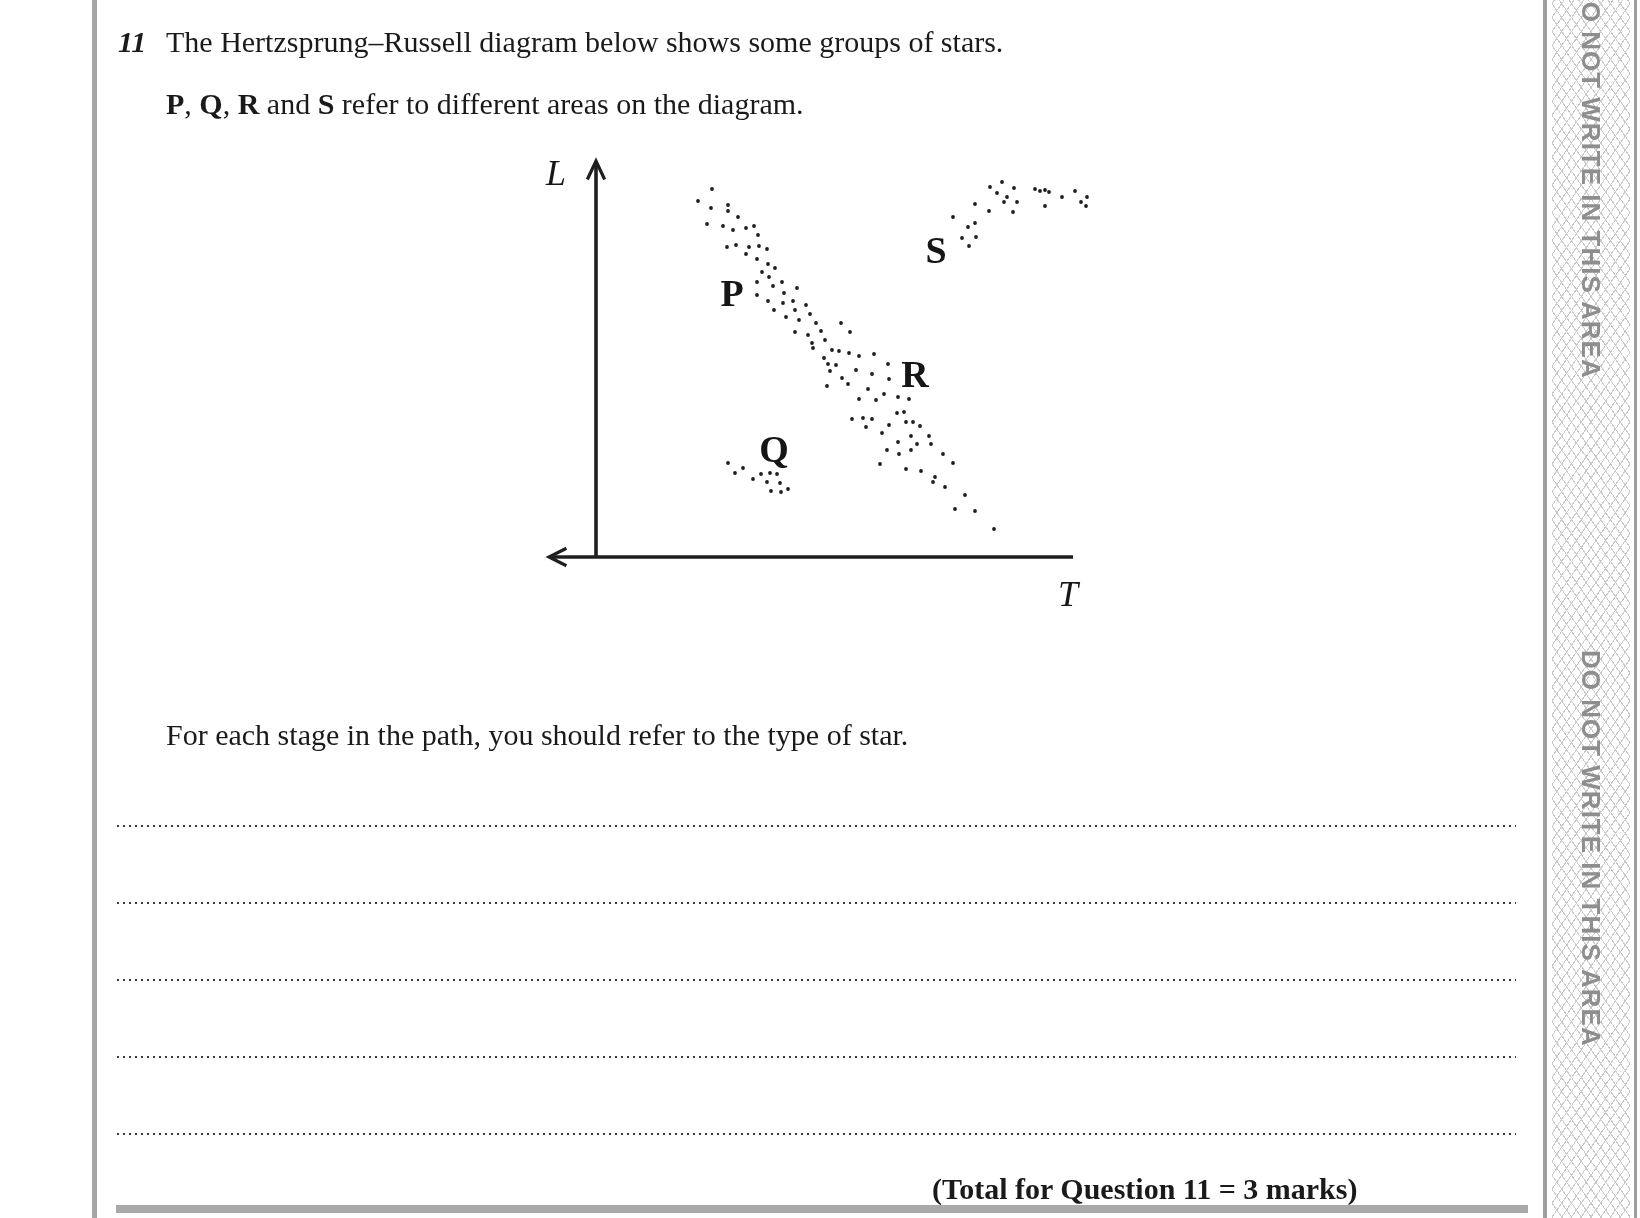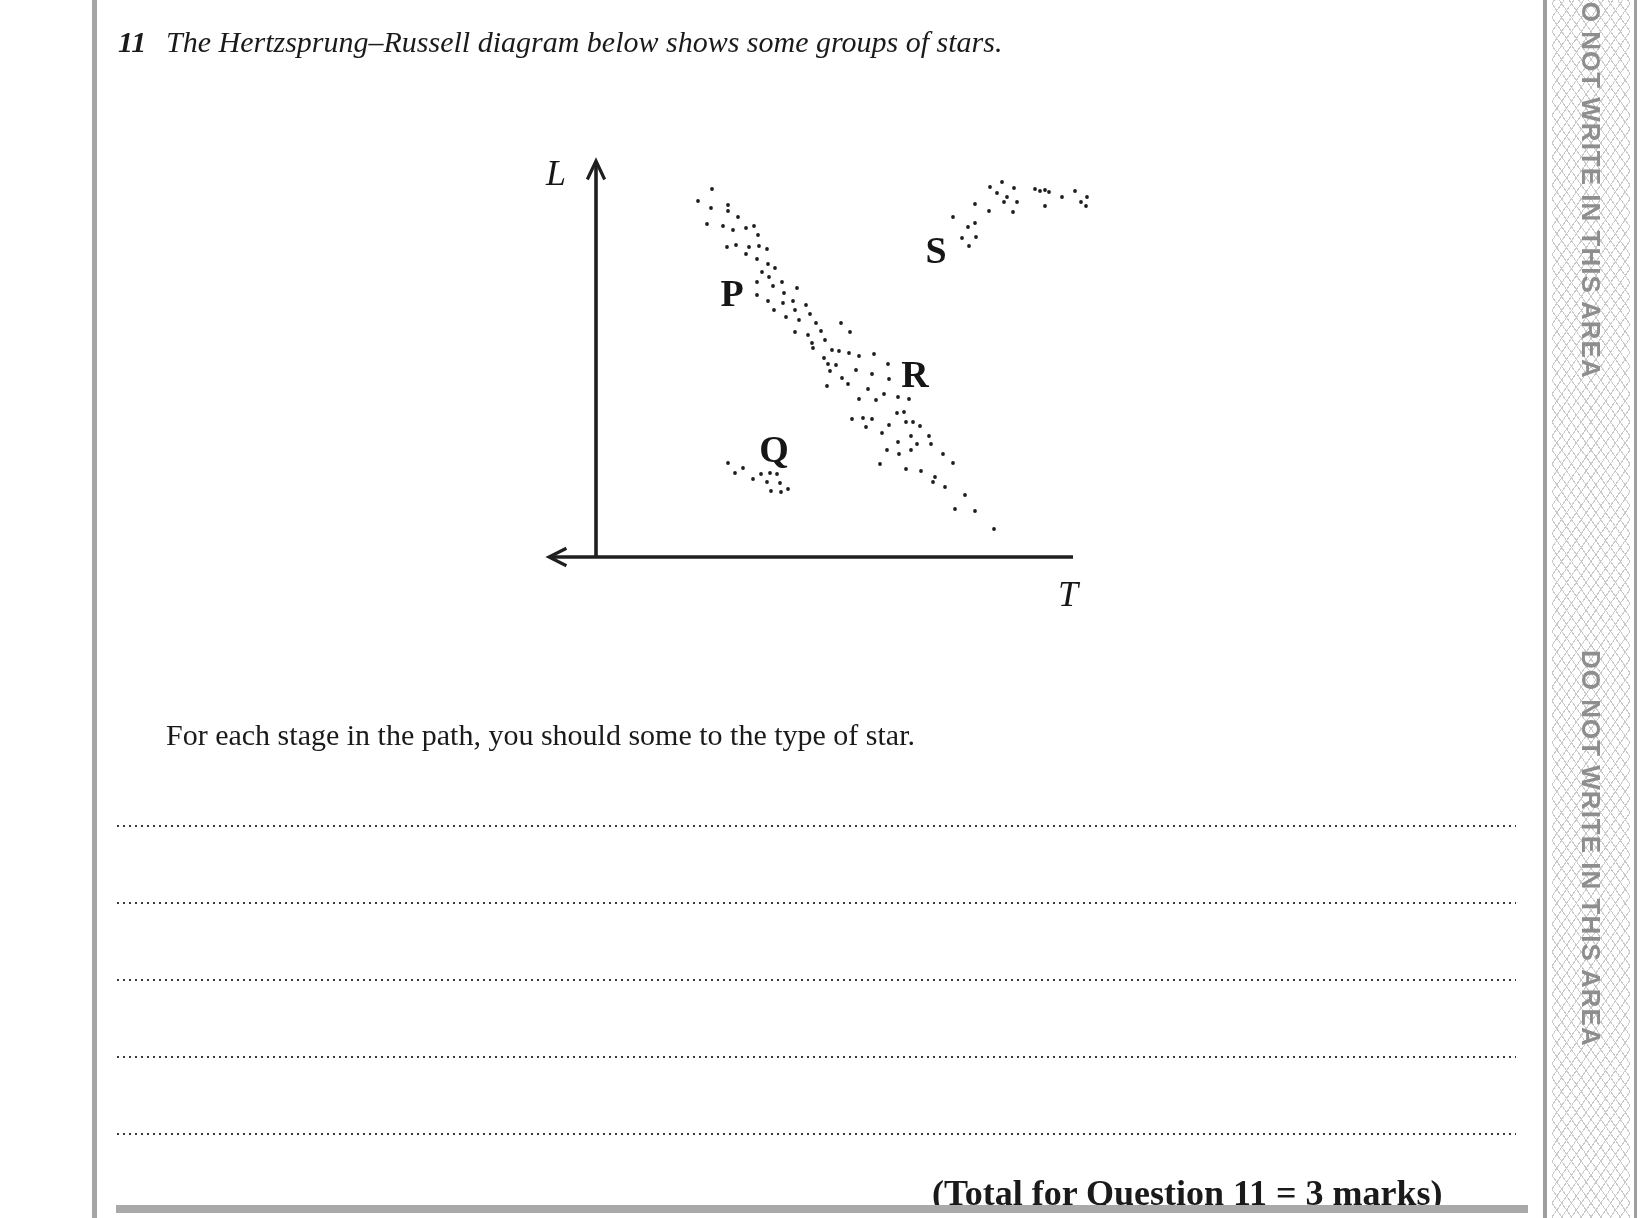--- a/index.html
+++ b/index.html
@@ -1,29 +1,29 @@
 <!DOCTYPE html>
 <html><head>
 <meta charset="utf-8">
 <style>
   html,body{margin:0;padding:0;background:#fff;}
   .page{position:relative;width:1640px;height:1218px;background:#ffffff;overflow:hidden;
         font-family:"Liberation Serif",serif;color:#1a1a1a;}
   .left-rule{position:absolute;left:92px;top:0;width:5px;height:1218px;background:#a6a6a6;}
   .txt{position:absolute;font-size:30px;line-height:1.2;white-space:nowrap;}
   .qnum{left:118px;top:24px;font-weight:bold;font-style:italic;}
-  .introl1{left:166px;top:24px;font-style:italic;}
+  .introl1{left:166px;top:24px;}
   .introl2{left:166px;top:86px;}
   .prompt1{left:166px;top:654px;}
   .prompt2{left:166px;top:717px;}
   .b{font-weight:bold;}
   .answer-line{position:absolute;left:117px;width:1399px;height:2px;
      background-image:repeating-linear-gradient(90deg,#3b3b3b 0 2px,transparent 2px 6px);}
   .total-line{position:absolute;left:932px;top:1172px;width:485px;text-align:left;
-     font-weight:bold;font-size:36px;white-space:nowrap;}
+     font-weight:bold;font-size:30px;white-space:nowrap;}
   .bottom-rule{position:absolute;left:116px;top:1205px;width:1412px;height:8px;background:#a9a9a9;}
   .side-rule-inner{position:absolute;left:1543px;top:0;width:4px;height:1218px;background:#9e9e9e;}
   .side-rule-outer{position:absolute;left:1634px;top:0;width:3px;height:1218px;background:#9e9e9e;}
   .hatch{position:absolute;left:1552px;top:0;width:78px;height:1218px;
      background-image:
        repeating-linear-gradient(55deg,#c9c9c9 0 1px,transparent 1px 8px),
        repeating-linear-gradient(-55deg,#c9c9c9 0 1px,transparent 1px 8px);}
   .vtext{position:absolute;left:1606px;transform:rotate(90deg);transform-origin:0 0;
      font-family:"Liberation Sans",sans-serif;font-weight:bold;font-size:26px;
      letter-spacing:1px;color:#8e8e8e;white-space:nowrap;}
@@ -41,20 +41,21 @@
 </head>
 <body>
 
 <div class="page">
 
   <div class="left-rule"></div>
 
   <div class="txt qnum">11</div>
   <div class="txt introl1">The Hertzsprung–Russell diagram below shows some groups of stars.</div>
 
+  <div class="txt introl2"><span class="b">P</span><span>, </span><span class="b">Q</span><span>, </span><span class="b">R</span><span> and </span><span class="b">S</span><span> refer to different areas on the diagram.</span></div>
 
   <svg id="hr" viewBox="530 140 580 475">
     <line class="axis" x1="596" y1="557" x2="596" y2="163"></line>
     <polyline class="chev" points="588,178 596,161 604,178"></polyline>
     <line class="axis" x1="1073" y1="557" x2="551" y2="557"></line>
     <polyline class="chev" points="565,549 549,557 565,565"></polyline>
     <g>
         <text x="556" y="173" class="axlbl">L</text>
         <text x="1068" y="594" class="axlbl">T</text>
       </g>
@@ -199,21 +200,21 @@
         <circle cx="1049" cy="192" r="1.9"></circle>
         <circle cx="1045" cy="206" r="1.9"></circle>
         <circle cx="1062" cy="197" r="1.9"></circle>
         <circle cx="1075" cy="191" r="1.9"></circle>
         <circle cx="1081" cy="202" r="1.9"></circle>
         <circle cx="1087" cy="197" r="1.9"></circle>
         <circle cx="1086" cy="206" r="1.9"></circle>
       </g>
   </svg>
 
-  <div class="txt prompt2">For each stage in the path, you should some to the type of star.</div>
+  <div class="txt prompt2">For each stage in the path, you should refer to the type of star.</div>
 
   <div class="answer-line" style="top:825px"></div>
   <div class="answer-line" style="top:902px"></div>
   <div class="answer-line" style="top:979px"></div>
   <div class="answer-line" style="top:1056px"></div>
   <div class="answer-line" style="top:1133px"></div>
 
   <div class="total-line">(Total for Question 11 = 3 marks)</div>
   <div class="bottom-rule"></div>
 

